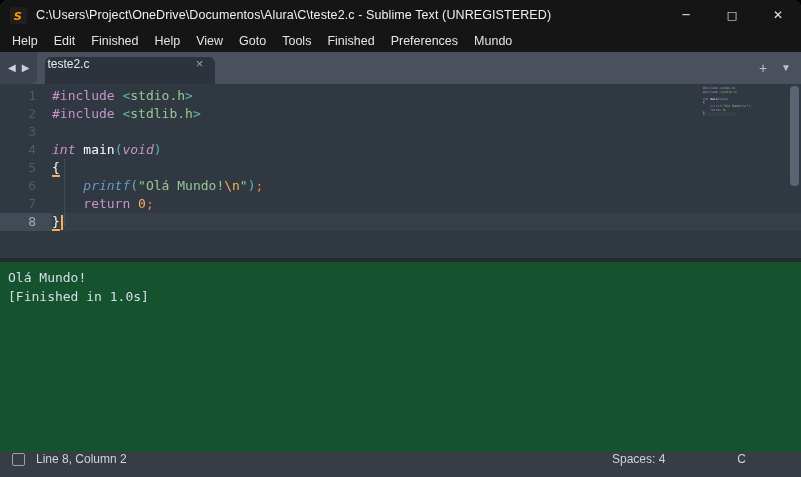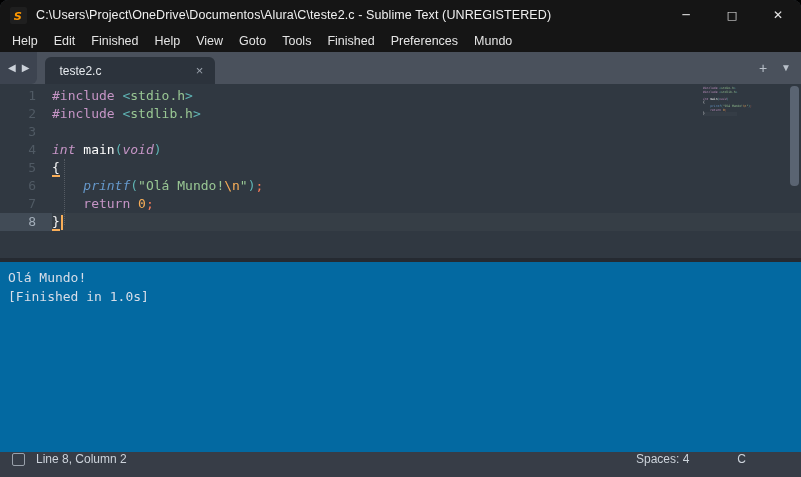--- a/index.html
+++ b/index.html
@@ -30,22 +30,22 @@
     padding-left:4px; flex:0 0 auto;
   }
   .menu-item { color:#e4e4e4; font-size:12.5px; padding:2px 8px; cursor:default; }
   
   .tabbar { height:32px; background:#4a515c; display:flex; align-items:flex-end; flex:0 0 auto; position:relative; }
   .nav-arrows { height:100%; background:#3d4450; display:flex; align-items:center;
     padding:0 8px; gap:6px; border-radius:0 0 6px 0; }
   .nav-arrow { font-size:10px; color:#ccd2da; line-height:1; }
   .tab {
     height:27px; margin-left:8px; width:170px; background:#2c333c;
-    border-radius:6px 6px 0 0; display:flex; align-items:center;
-    padding:0 10px 0 14px; position:relative;
+    border-radius:6px 6px 0 0; display:flex; 
+    padding:0 10px 0 2px; position:relative;
   }
   .tab-label { color:#e6eaee; font-size:12px; flex:1 1 auto; }
   .tab-close { color:#9aa2ac; font-size:13px; line-height:1; padding:0 2px; }
   .tab-actions { position:absolute; right:10px; top:0; height:100%; display:flex; align-items:center; gap:14px; }
   .tab-action { color:#b9c0c9; font-size:14px; line-height:1; }
   .tab-action.overflow { font-size:10px; }
   
   .editor { height:174px; flex:0 0 auto; position:relative; background:#303841;
     font-family:"DejaVu Sans Mono", monospace; font-size:13px; }
   .code-rows { position:absolute; top:3px; left:0; right:0; }
@@ -72,31 +72,31 @@
   .minimap { position:absolute; top:3px; right:64px; width:34px;
     font-family:"DejaVu Sans Mono", monospace; font-size:3px; line-height:3.6px;
     white-space:pre; opacity:0.9; pointer-events:none; }
   .minimap .code-row { height:3.6px; line-height:3.6px; display:block; }
   .minimap .tok-br { border-bottom:none; }
   .scrollbar-track { position:absolute; top:0; right:2px; width:10px; bottom:0; }
   .scrollbar-thumb { position:absolute; top:2px; right:0; width:9px; height:100px;
     background:#5a6472; border-radius:4px; }
   
   .panel-separator { height:4px; background:#252a31; flex:0 0 auto; }
-  .output-panel { flex:1 1 auto; background:#0369a1; padding:6px 8px;
+  .output-panel { flex:1 1 auto; background:#14532d; padding:6px 8px;
     font-family:"DejaVu Sans Mono", monospace; font-size:13px; color:#d8dee9;
     line-height:19px; }
   
   .statusbar { height:25px; background:#373d47; flex:0 0 auto; display:flex;
     align-items:flex-start; font-size:12px; color:#ccd3db; }
   .vintage-icon { width:13px; height:13px; border:1.5px solid #99a1ab; border-radius:2px;
     margin:0 11px 0 12px; }
   .status-left { display:flex; align-items:center; }
   .status-right { margin-left:auto; display:flex; align-items:center; }
-  .status-spaces { margin-right:48px; }
+  .status-spaces { margin-right:72px; }
   .status-syntax { margin-right:55px; }
 </style>
 </head>
 <body>
 
 <div class="window">
 
   <div class="titlebar">
     <div class="app-logo">
       <svg width="13" height="13" viewBox="0 0 16 16">

